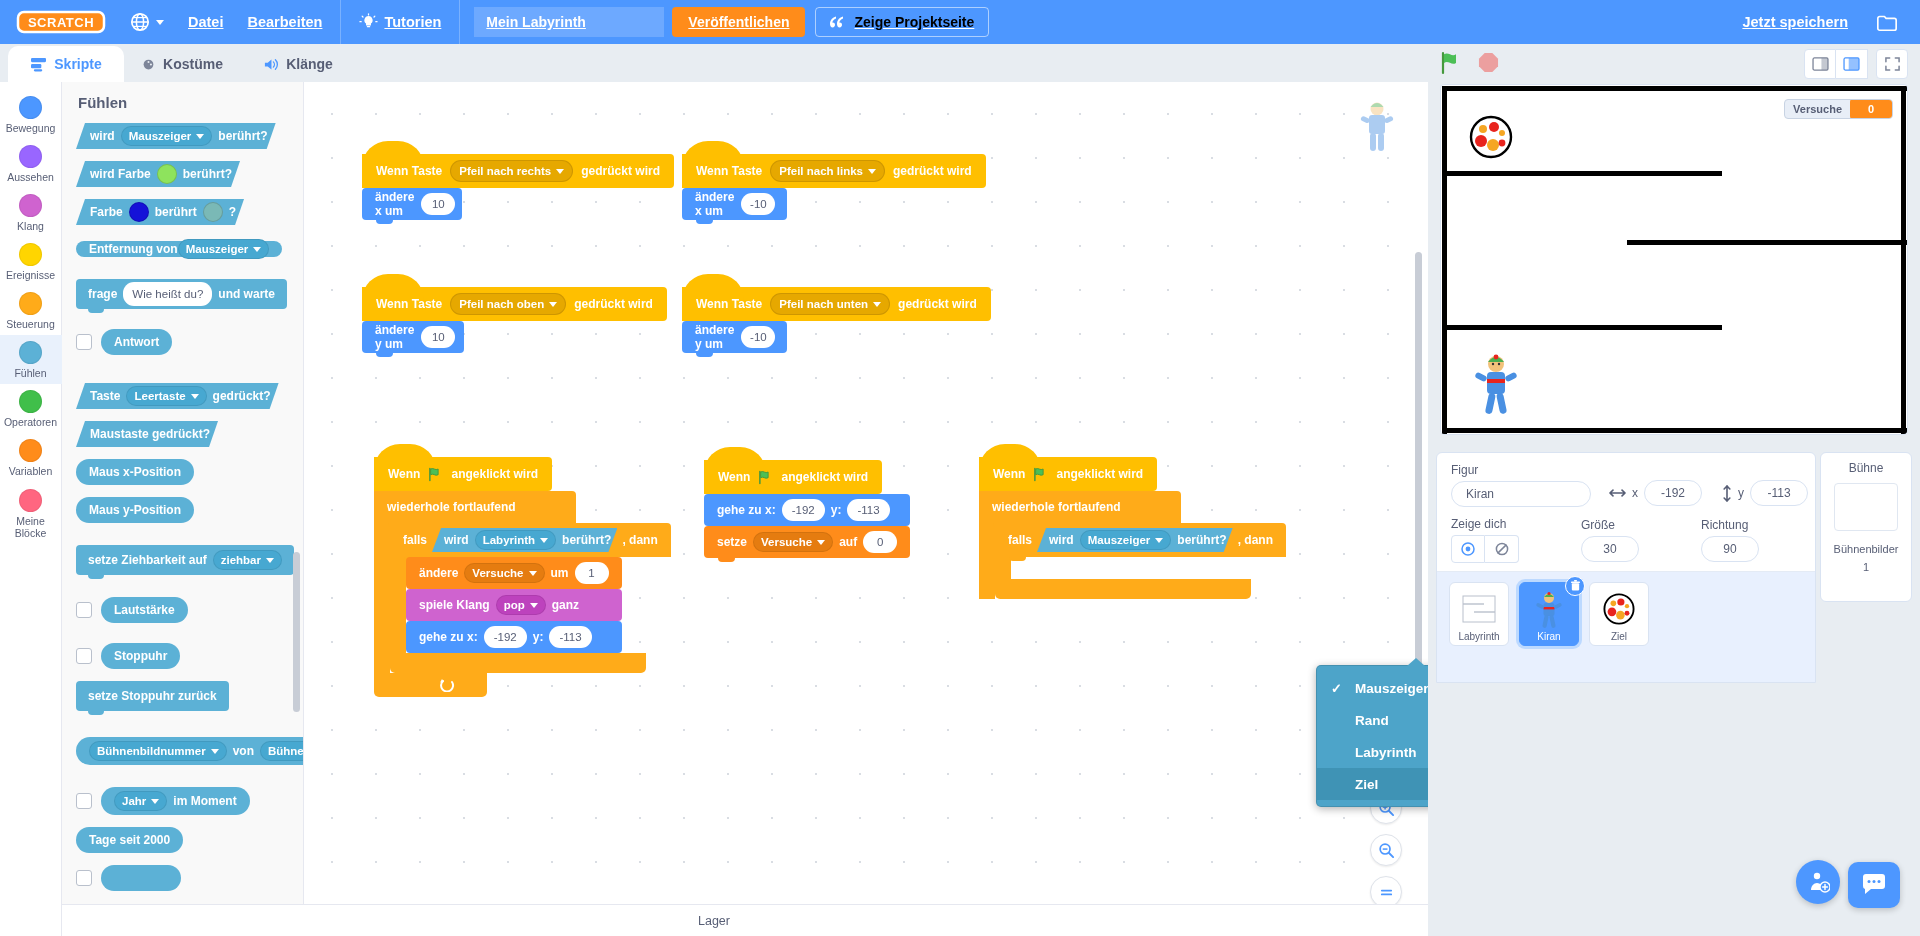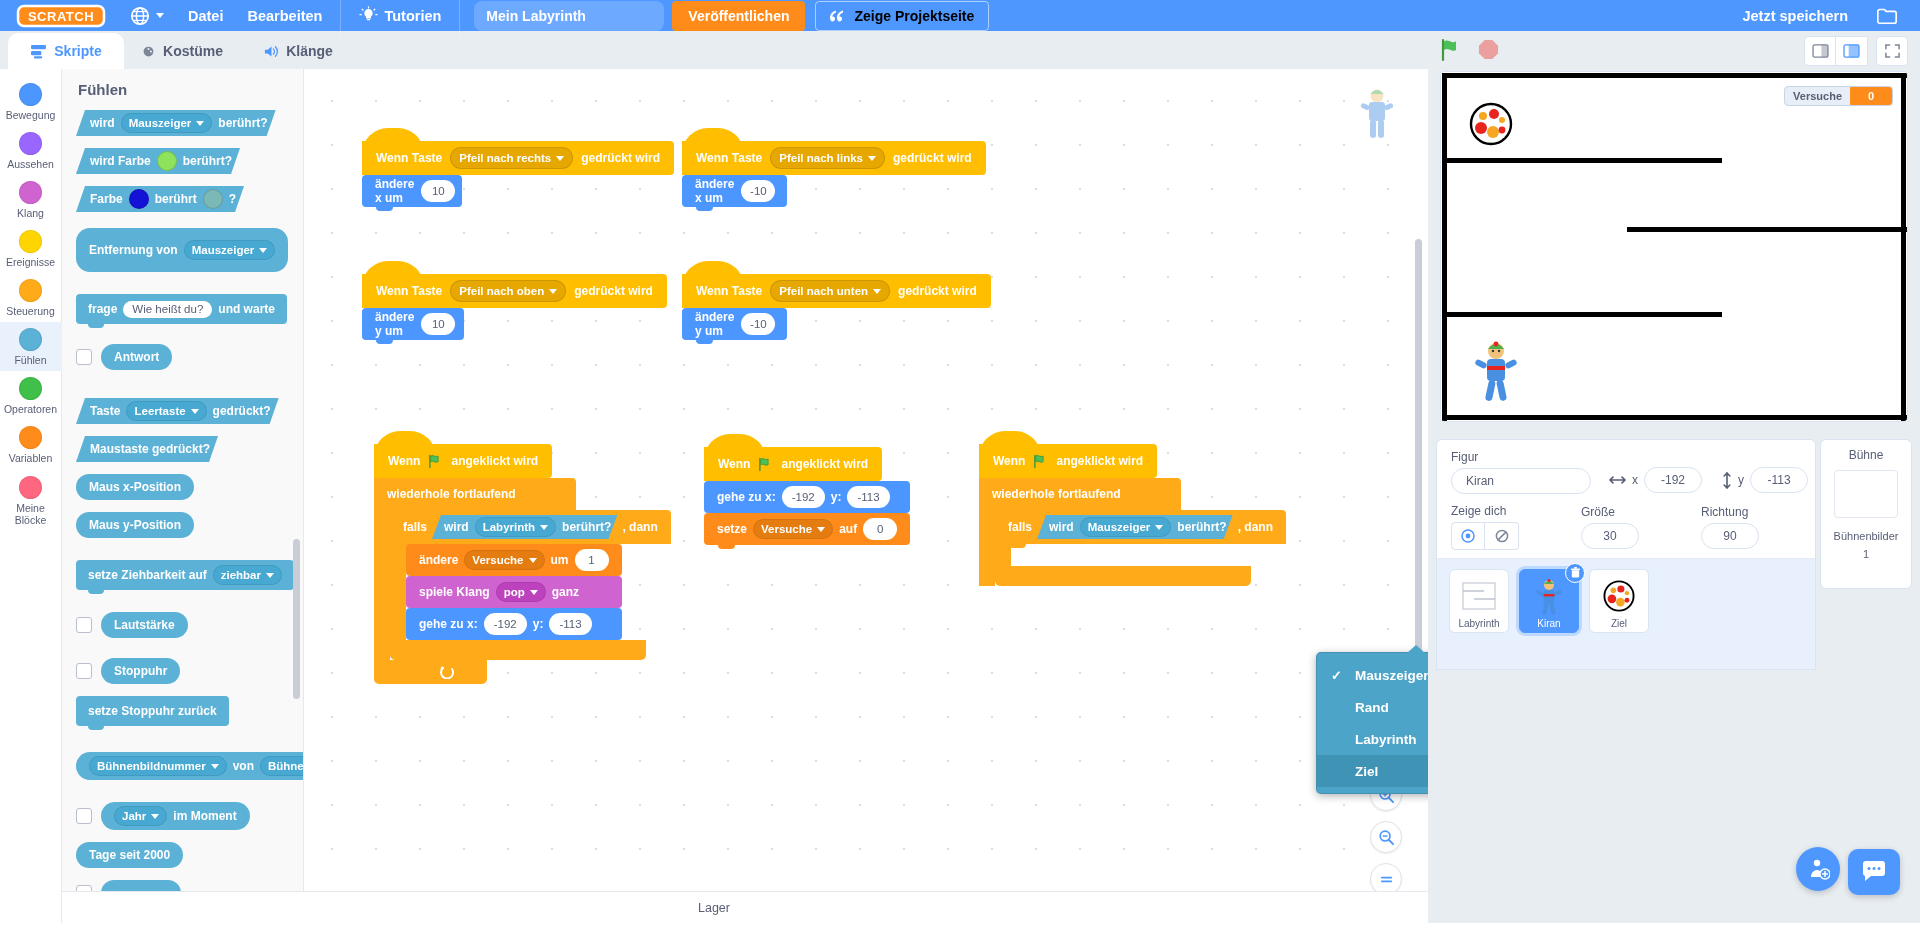--- a/index.html
+++ b/index.html
@@ -4,34 +4,34 @@
 <style>
   * { box-sizing: border-box; margin:0; padding:0; }
   html,body { width:1920px; height:936px; overflow:hidden; }
   body {
     font-family: "Liberation Sans", sans-serif;
     background:#fff; font-size:14px; color:#575e75;
     -webkit-font-smoothing:antialiased;
   }
   
   #menubar {
-    height:31px; background:#4d97ff; display:flex; align-items:center;
-    padding:4px 10px; color:#fff; position:relative; z-index:40;
+    height:44px; background:#4d97ff; display:flex; align-items:center;
+    padding:4px 10px; color:#fff; position:relative; z-index:40;text-decoration:underline;
   }
   .mb-logo { width:90px; height:26px; margin:0 12px 0 6px; position:relative; }
   .mb-logo svg { display:block; }
   .mb-div { width:1px; height:44px; background:rgba(255,255,255,.25); margin:0 6px; }
   .mb-item {
     display:flex; align-items:center; gap:6px; height:44px; padding:0 12px;
     font-size:14.5px; font-weight:bold; color:#fff; cursor:pointer; white-space:nowrap;
   }
   .globe { width:20px; height:20px; }
   .caret-w { width:0;height:0;border-left:4px solid transparent;border-right:4px solid transparent;border-top:5px solid #fff; }
   #project-title {
-    width:190px; height:30px; border-radius:8px; border:none; background:#6da9ff;
+    width:190px; height:30px; border-radius:0; border:none; background:#6da9ff;
     color:#fff; font-size:14px; font-weight:bold; padding:0 12px;
     font-family:"Liberation Sans",sans-serif; outline:none; margin:0 8px;
   }
   #project-title::placeholder{color:#e9f1ff;}
   .btn-share {
     background:#ff8c1a; color:#fff; border-radius:4px; height:30px; padding:0 16px;
     display:flex;align-items:center; font-size:14px;font-weight:bold; cursor:pointer;
   }
   .btn-outline {
     background:transparent; border:1px solid rgba(255,255,255,.55); border-radius:4px;
@@ -101,21 +101,21 @@
   .stack:after{
     content:""; position:absolute; left:12px; bottom:-4px; width:16px;height:4px;
     background:inherit; border-radius:0 0 4px 4px;
   }
   .inp-drop {
     display:inline-flex;align-items:center;gap:5px;height:20px;padding:0 7px;border-radius:11px;
     background:#47a8d1; color:#fff; font-size:11.5px;font-weight:bold;
     border:1px solid rgba(0,0,0,.08);
   }
   .inp-txt {
-    display:inline-flex;align-items:center;height:17px;padding:0 9px;border-radius:11px;
+    display:inline-flex;align-items:center;height:24px;padding:0 9px;border-radius:11px;
     background:#fff;color:#575e75;font-size:11.5px;font-weight:normal;
   }
   .caret { width:0;height:0;border-left:4px solid transparent;border-right:4px solid transparent;border-top:5px solid #fff; }
   .swatch { width:20px;height:20px;border-radius:50%;border:1px solid rgba(0,0,0,.15); }
 
   
   #pal-scroll { position:absolute; right:3px; top:470px; width:7px; height:160px; background:#c8cdd6; border-radius:4px; }
 
   
   #canvas { flex:1; position:relative; background:#fff; overflow:hidden; }
@@ -453,21 +453,21 @@
             <span class="hexouter">
               <span>Farbe</span>
               <span class="swatch" style="background:#1512d8"></span>
               <span>berührt</span>
               <span class="swatch" style="background:#7ab9b6"></span>
               <span>?</span>
             </span>
           </div>
 
           <div class="pal-row" style="margin-top:16px;">
-            <span class="round" style="height:44px;gap:6px;">
+            <span class="round" style="height:16px;">
               <span>Entfernung von</span>
               <span class="inp-drop">
                 <span>Mauszeiger</span>
                 <span class="caret"></span>
               </span>
             </span>
           </div>
 
           <div class="pal-row" style="margin-top:22px;">
             <span class="stack">

